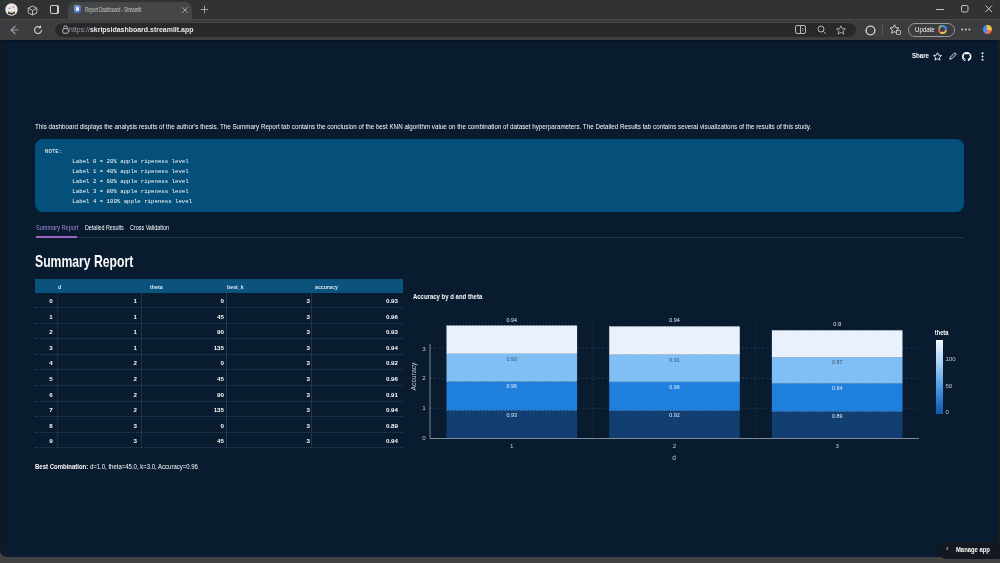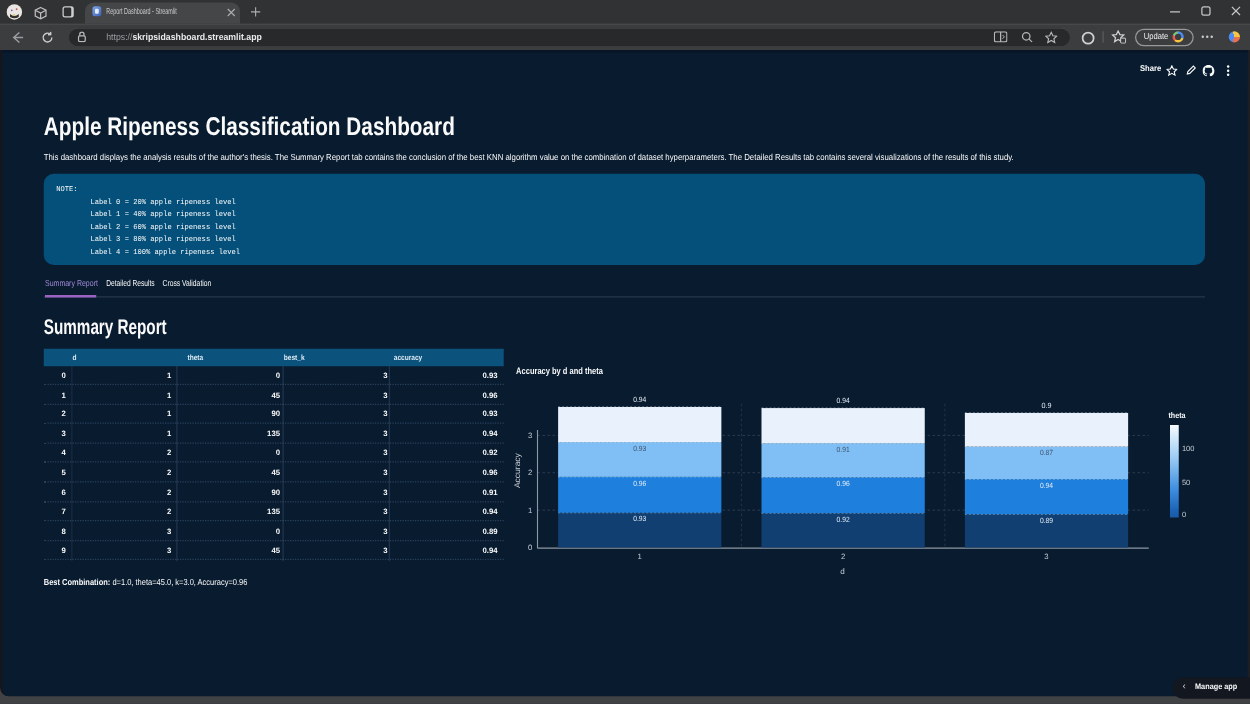--- a/index.html
+++ b/index.html
@@ -50,21 +50,21 @@
       <path d="M6.5 1 L2 5 L6.5 9 M2 5 H9.5" stroke="#9a9da0" stroke-width="1.2" fill="none"></path>
     </svg>
 <svg class="abs" style="left:33px;top:24.5px;" width="10" height="10">
       <path d="M8.5 5 a3.5 3.5 0 1 1 -1.2 -2.6 M7.5 0.5 L7.6 2.7 L5.4 2.8" stroke="#c8cacb" stroke-width="1.1" fill="none"></path>
     </svg>
 <div class="abs" style="left:55px;top:21.5px;width:801px;height:15px;background:#28292b;border-radius:8px;border-top:1px solid rgba(255,255,255,0.13);"></div>
 <svg class="abs" style="left:62px;top:25px;" width="7" height="9">
       <rect x="0.8" y="3.6" width="5.4" height="4.6" rx="1" fill="none" stroke="#b8babc" stroke-width="1"></rect>
       <path d="M1.8 3.6 V2.4 a1.7 1.7 0 0 1 3.4 0 V3.6" fill="none" stroke="#b8babc" stroke-width="1"></path>
     </svg>
-<div class="abs" style="left:85px;top:25px;font-size:7.5px;color:#9b9ea1;"><span class="fitl" style="transform:scaleX(0.93);">https://<b style="color:#e8eaec;">skripsidashboard.streamlit.app</b></span></div>
+<div class="abs" style="left:69px;top:25px;font-size:7.5px;color:#9b9ea1;"><span class="fitl" style="transform:scaleX(0.93);">https://<b style="color:#e8eaec;">skripsidashboard.streamlit.app</b></span></div>
 <svg class="abs" style="left:795px;top:25px;" width="11" height="9">
       <rect x="0.5" y="0.5" width="10" height="8" rx="1.5" fill="none" stroke="#b4b6b8" stroke-width="1"></rect>
       <path d="M5.5 0.5 V8.5" stroke="#b4b6b8" stroke-width="1"></path>
       <path d="M7 3 L8.5 4.5 L7 6" stroke="#b4b6b8" stroke-width="0.8" fill="none"></path>
     </svg>
 <svg class="abs" style="left:817px;top:25px;" width="10" height="9">
       <circle cx="4" cy="4" r="3" fill="none" stroke="#b4b6b8" stroke-width="1"></circle>
       <path d="M6.3 6.3 L8.7 8.7" stroke="#b4b6b8" stroke-width="1"></path>
     </svg>
 <svg class="abs" style="left:836px;top:24.5px;" width="10" height="10">
@@ -98,21 +98,20 @@
       <path d="M0.8 7.2 L1.3 5.2 L5.7 0.8 L7.2 2.3 L2.8 6.7 Z" fill="none" stroke="#fafafa" stroke-width="0.9"></path>
     </svg>
 <svg class="abs" style="left:962px;top:51.5px;" width="9.5" height="9.5" viewBox="0 0 16 16">
       <path fill="#fafafa" d="M8 0C3.58 0 0 3.58 0 8c0 3.54 2.29 6.53 5.47 7.59.4.07.55-.17.55-.38 0-.19-.01-.82-.01-1.49-2.01.37-2.53-.49-2.69-.94-.09-.23-.48-.94-.82-1.13-.28-.15-.68-.52-.01-.53.63-.01 1.08.58 1.23.82.72 1.21 1.87.87 2.33.66.07-.52.28-.87.51-1.07-1.78-.2-3.64-.89-3.64-3.95 0-.87.31-1.59.82-2.15-.08-.2-.36-1.02.08-2.12 0 0 .67-.21 2.2.82.64-.18 1.32-.27 2-.27s1.36.09 2 .27c1.53-1.04 2.2-.82 2.2-.82.44 1.1.16 1.92.08 2.12.51.56.82 1.27.82 2.15 0 3.07-1.87 3.75-3.65 3.95.29.25.54.73.54 1.48 0 1.07-.01 1.93-.01 2.2 0 .21.15.46.55.38A8.01 8.01 0 0 0 16 8c0-4.42-3.58-8-8-8z"></path>
     </svg>
 <svg class="abs" style="left:980.5px;top:51.5px;" width="4" height="9">
       <circle cx="1.5" cy="1.2" r="1" fill="#fafafa"></circle>
       <circle cx="1.5" cy="4.5" r="1" fill="#fafafa"></circle>
       <circle cx="1.5" cy="7.8" r="1" fill="#fafafa"></circle>
     </svg>
-<div class="abs" style="left:35px;top:90px;font-size:20.5px;font-weight:bold;color:#fafafa;"><span class="fitl" id="h1t" style="transform:scaleX(0.811);">Apple Ripeness Classification Dashboard</span></div>
 <div class="abs" style="left:35px;top:122.5px;font-size:7px;color:#fafafa;"><span class="fitl" id="parat" style="transform:scaleX(0.893);">This dashboard displays the analysis results of the author's thesis. The Summary Report tab contains the conclusion of the best KNN algorithm value on the combination of dataset hyperparameters. The Detailed Results tab contains several visualizations of the results of this study.</span></div>
 <div class="abs" style="left:35px;top:139px;width:929px;height:72.5px;background:#05507a;border-radius:8px;"></div>
 <div class="abs" style="left:45px;top:146.5px;font-family:'Liberation Mono',monospace;font-size:6px;color:#fdfdfd;line-height:10.1px;white-space:pre;transform:scaleX(0.95);transform-origin:0 0;">NOTE:
         Label 0 = 20% apple ripeness level
         Label 1 = 40% apple ripeness level
         Label 2 = 60% apple ripeness level
         Label 3 = 80% apple ripeness level
         Label 4 = 100% apple ripeness level</div>
 <div class="abs" style="left:36px;top:224px;font-size:7px;color:#a48ad8;"><span class="fitl" id="tab1t" style="transform:scaleX(0.80);">Summary Report</span></div>
 <div class="abs" style="left:84.5px;top:224px;font-size:7px;color:#fafafa;"><span class="fitl" id="tab2t" style="transform:scaleX(0.76);">Detailed Results</span></div>

